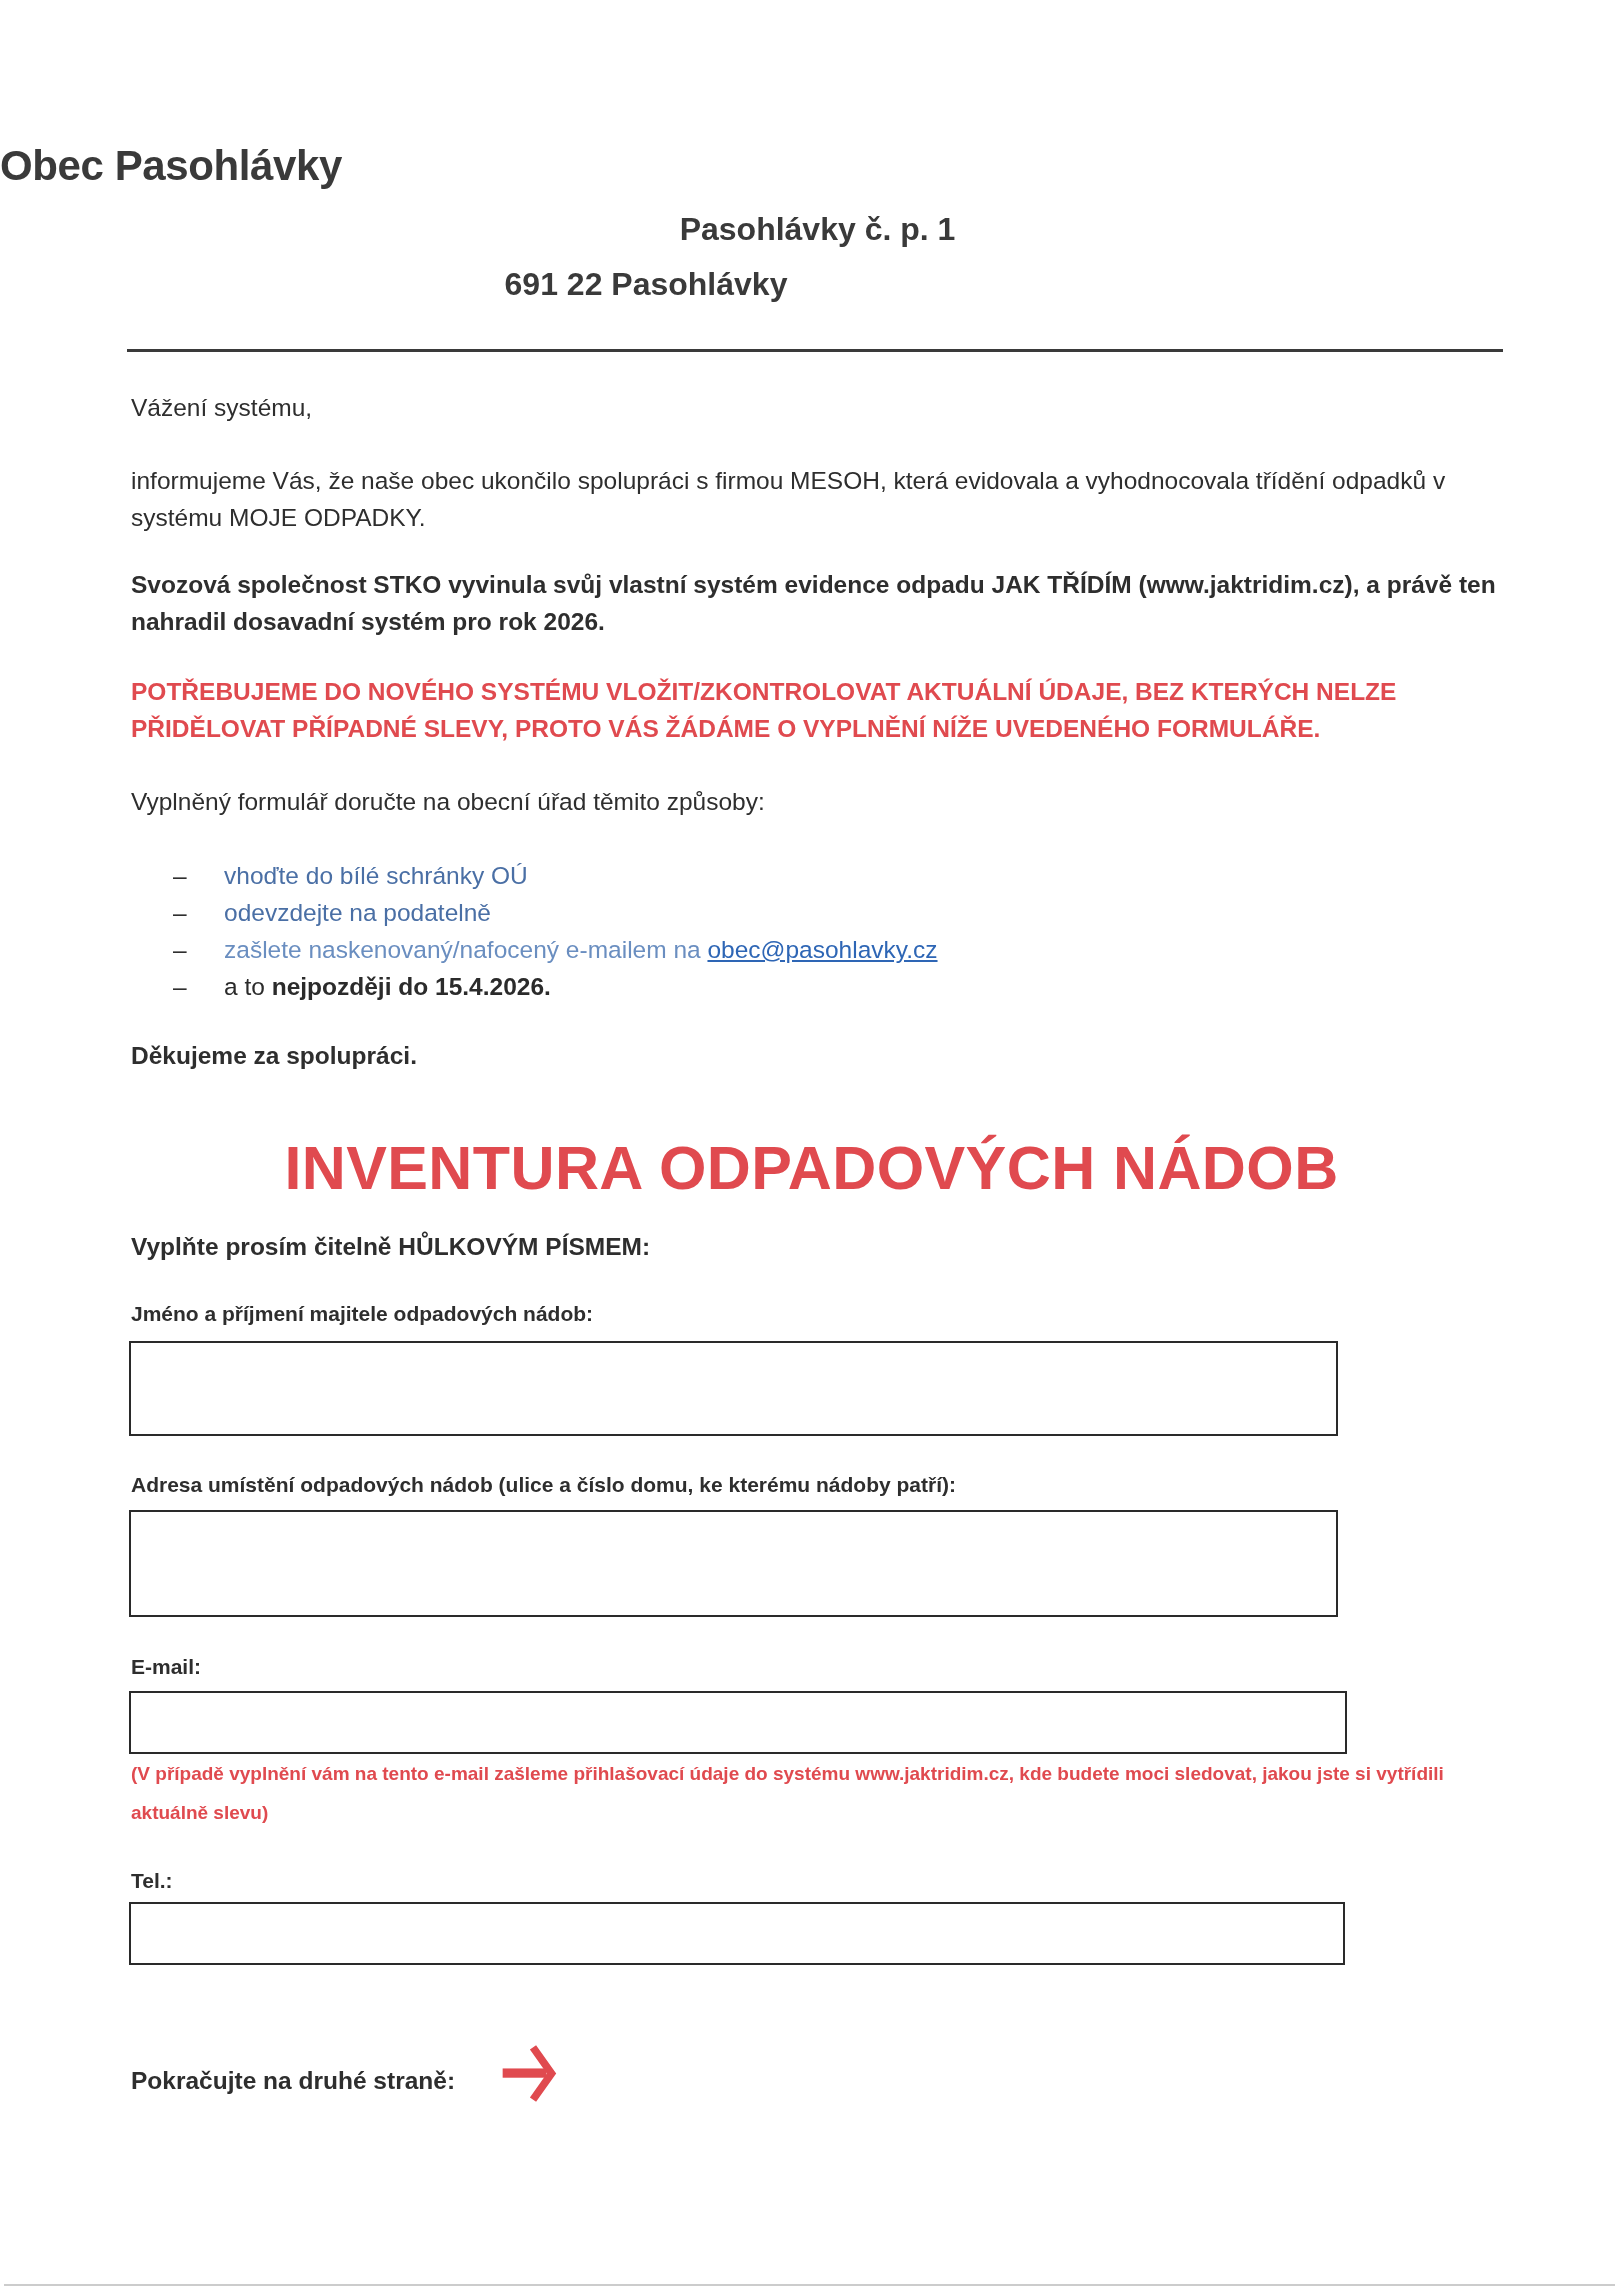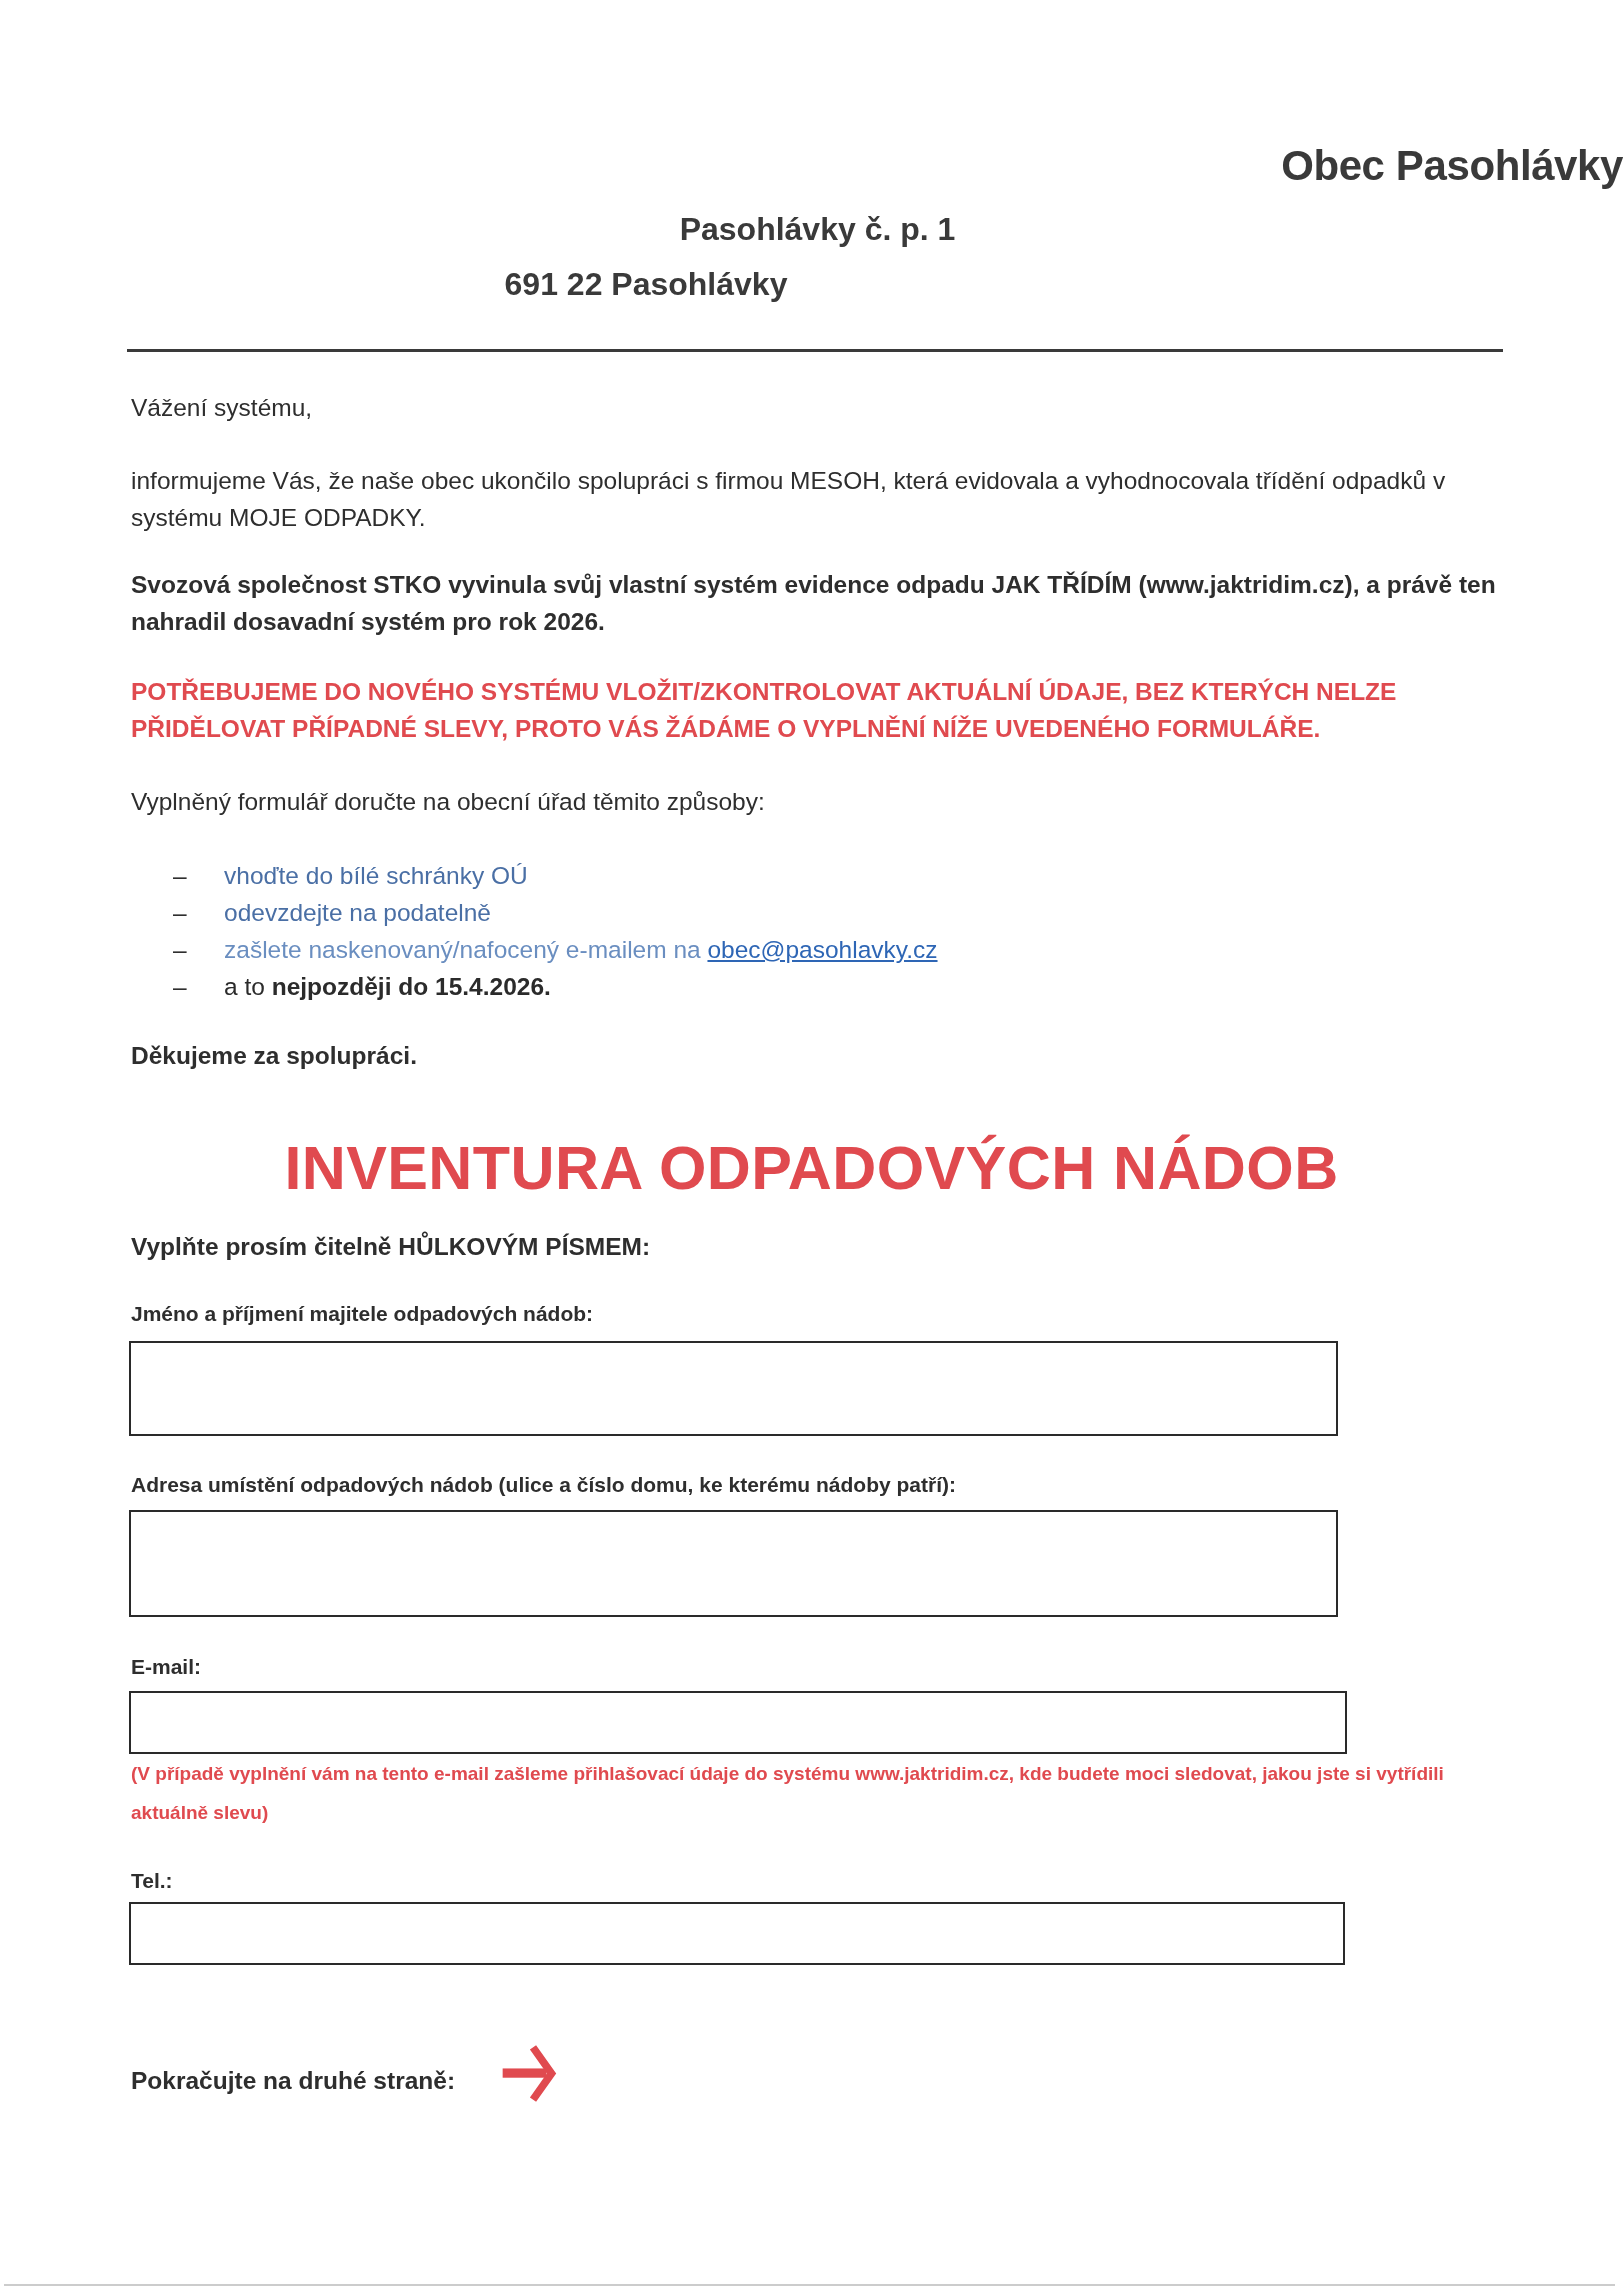--- a/index.html
+++ b/index.html
@@ -2,21 +2,21 @@
 <html style="font-size:13.5px"><head>
   <meta charset="utf-8">
   <style>
     html, body { margin: 0; padding: 0; background: #ffffff; }
     body {
       width: 1623px; height: 2295px; position: relative; overflow: hidden;
       font-family: "Liberation Sans", "DejaVu Sans", sans-serif;
       color: #2b2b2b;
     }
     .abs { position: absolute; }
-    .header-title { left: 0; width: 1623px; top: 142px; text-align: right; font-size: 42px; font-weight: bold; color: #3a3a3a; letter-spacing: -0.4px; }
+    .header-title { left: 0; width: 1623px; top: 142px; text-align: left; font-size: 42px; font-weight: bold; color: #3a3a3a; letter-spacing: -0.4px; }
     .header-line1 { left: 6px; width: 1623px; top: 211px; text-align: center; font-size: 32px; font-weight: bold; color: #3a3a3a; }
     .header-line2 { left: 0; width: 1292px; top: 266px; text-align: center; font-size: 32px; font-weight: bold; color: #3a3a3a; }
     .header-rule { left: 127px; top: 349px; width: 1376px; height: 2.5px; background: #3a3a3a; }
 
     .p { left: 131px; font-size: 24.5px; line-height: 37px; color: #2e2e2e; width: 1387px; }
     .bold { font-weight: bold; }
     .red { color: #e04a4f; }
     .blue { color: #4a6fa5; }
     .lightblue { color: #6a8ec0; }
 

